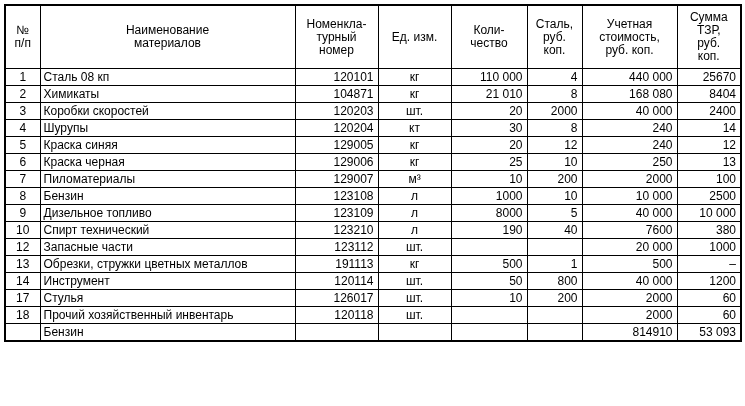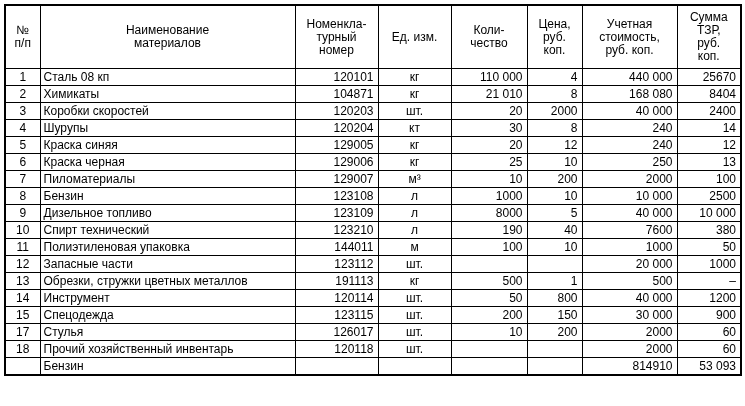--- a/index.html
+++ b/index.html
@@ -36,21 +36,21 @@
         <th>№
 п/п</th>
         <th>Наименование
 материалов</th>
         <th>Номенкла-
 турный
 номер</th>
         <th>Ед. изм.</th>
         <th>Коли-
 чество</th>
-        <th>Цена,
+        <th>Сталь,
 руб.
 коп.</th>
         <th>Учетная
 стоимость,
 руб. коп.</th>
         <th>Сумма
 ТЗР,
 руб.
 коп.</th>
       </tr>
@@ -159,30 +159,20 @@
     <td class="ac">10</td>
     <td class="al">Спирт технический</td>
     <td class="ar">123210</td>
     <td class="ac">л</td>
     <td class="ar">190</td>
     <td class="ar">40</td>
     <td class="ar">7600</td>
     <td class="ar">380</td>
   </tr>
 
-  <tr>
-    <td class="ac">11</td>
-    <td class="al">Полиэтиленовая упаковка</td>
-    <td class="ar">144011</td>
-    <td class="ac">м</td>
-    <td class="ar">100</td>
-    <td class="ar">10</td>
-    <td class="ar">1000</td>
-    <td class="ar">50</td>
-  </tr>
 
   <tr>
     <td class="ac">12</td>
     <td class="al">Запасные части</td>
     <td class="ar">123112</td>
     <td class="ac">шт.</td>
     <td class="ar"></td>
     <td class="ar"></td>
     <td class="ar">20 000</td>
     <td class="ar">1000</td>
@@ -203,30 +193,20 @@
     <td class="ac">14</td>
     <td class="al">Инструмент</td>
     <td class="ar">120114</td>
     <td class="ac">шт.</td>
     <td class="ar">50</td>
     <td class="ar">800</td>
     <td class="ar">40 000</td>
     <td class="ar">1200</td>
   </tr>
 
-  <tr>
-    <td class="ac">15</td>
-    <td class="al">Спецодежда</td>
-    <td class="ar">123115</td>
-    <td class="ac">шт.</td>
-    <td class="ar">200</td>
-    <td class="ar">150</td>
-    <td class="ar">30 000</td>
-    <td class="ar">900</td>
-  </tr>
 
 
   <tr>
     <td class="ac">17</td>
     <td class="al">Стулья</td>
     <td class="ar">126017</td>
     <td class="ac">шт.</td>
     <td class="ar">10</td>
     <td class="ar">200</td>
     <td class="ar">2000</td>

